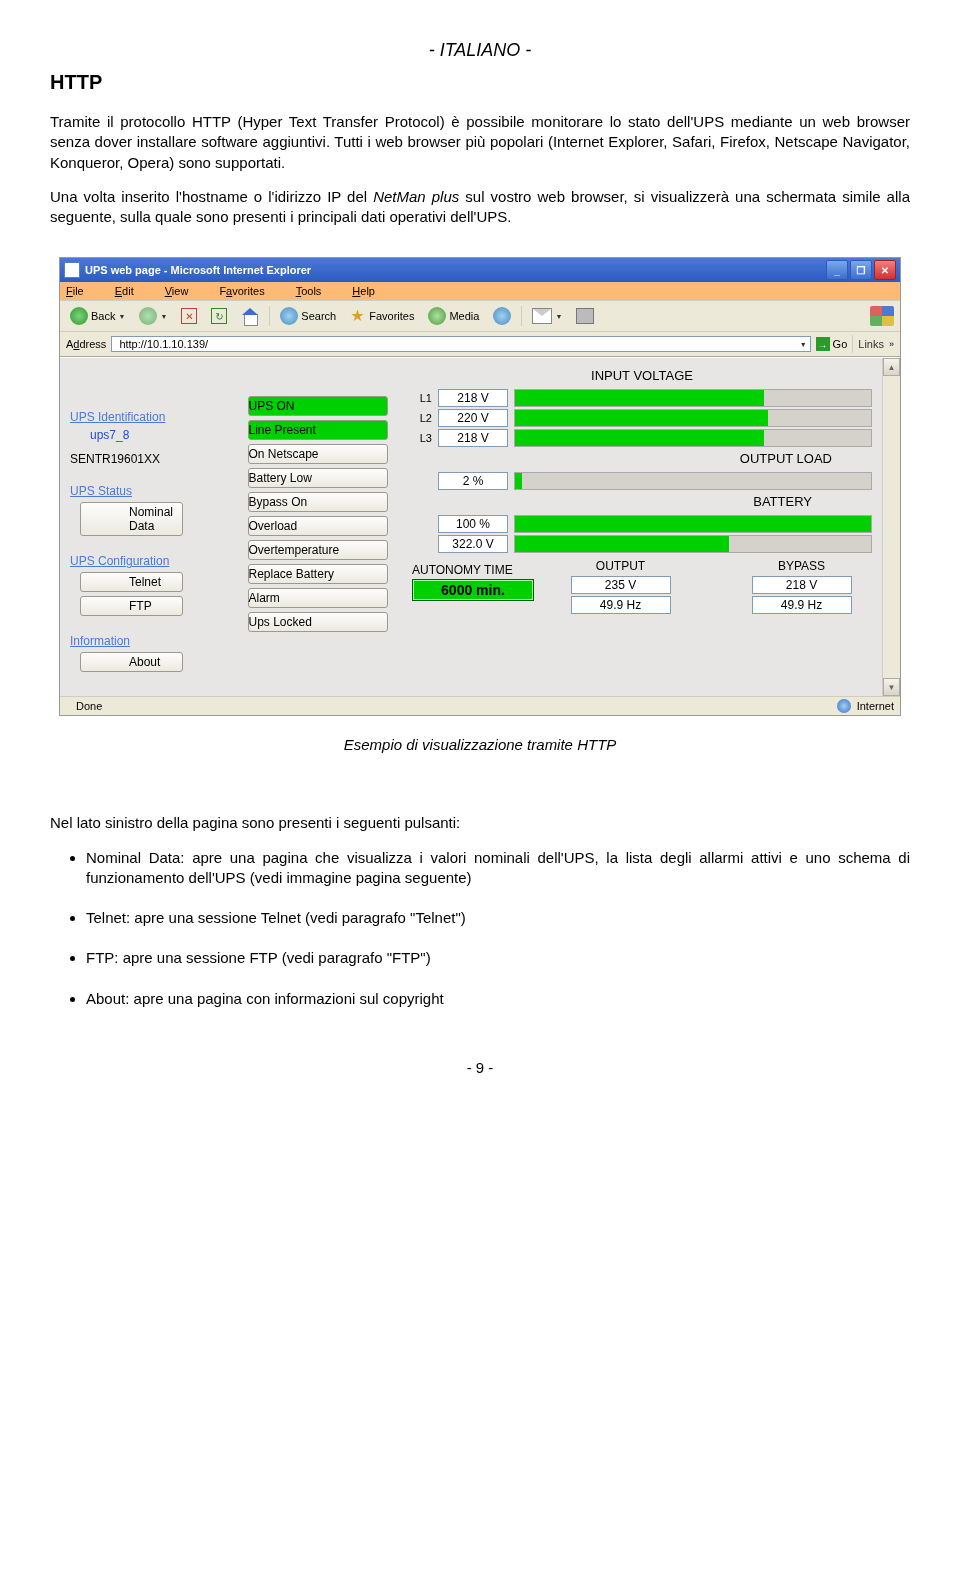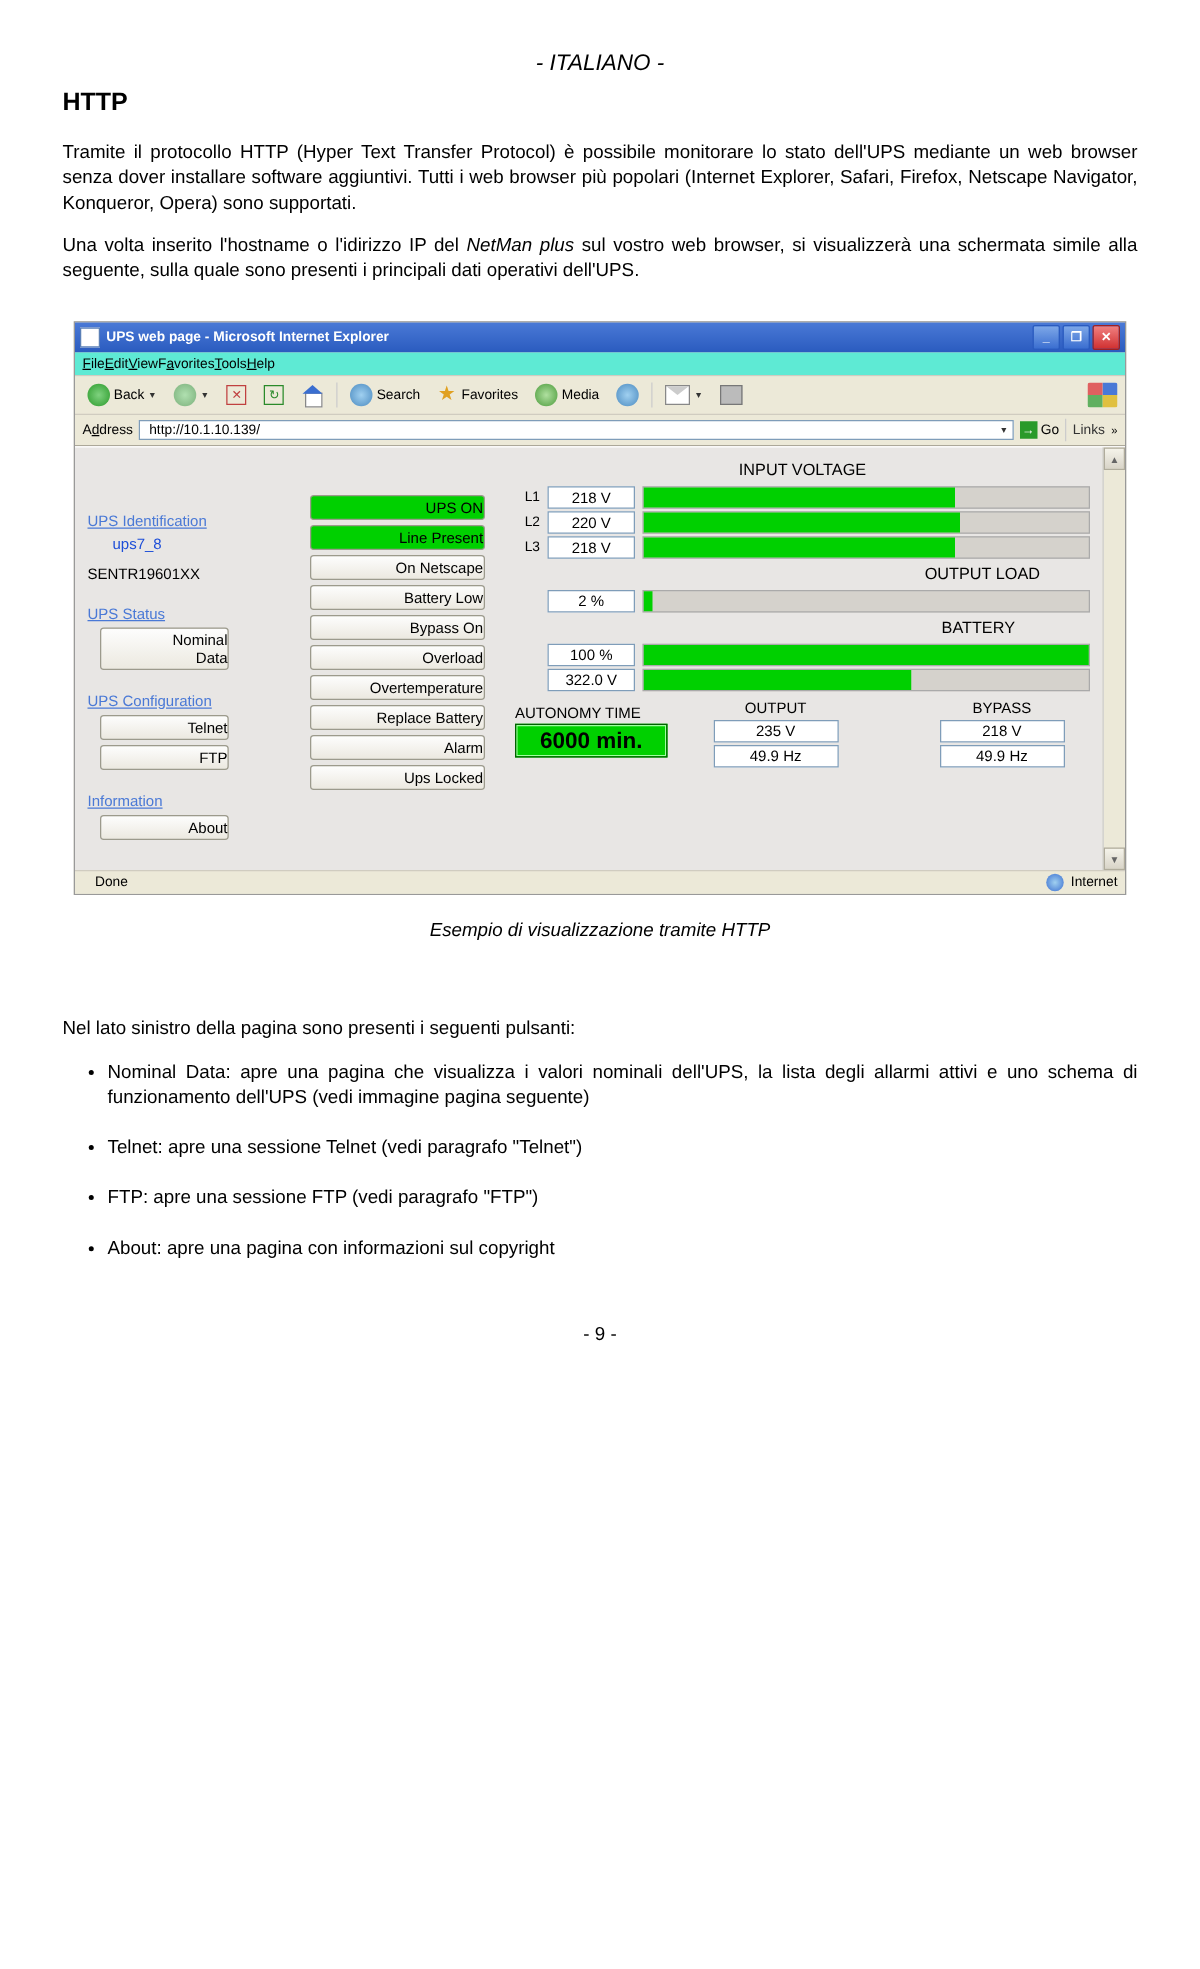--- a/index.html
+++ b/index.html
@@ -37,24 +37,24 @@
     width: 14px; height: 14px; background: #fff; border: 1px solid #5a7fb7; margin-right: 5px;
     display: inline-block;
   }
   .titlebar .spacer { flex: 1; }
   .tb-btn { width: 20px; height: 18px; margin-left: 2px; display: flex; align-items:center; justify-content:center; font-size:10px; border-radius:2px; }
   .tb-min { background: linear-gradient(#7da7e8,#3a6ed0); border:1px solid #2a5bbf; color:#fff; }
   .tb-max { background: linear-gradient(#7da7e8,#3a6ed0); border:1px solid #2a5bbf; color:#fff; }
   .tb-close { background: linear-gradient(#f08080,#d03030); border:1px solid #a02020; color:#fff; }
 
   .menubar {
-    background: #5eead4;
+    background: #fdba74;
     padding: 3px 6px;
     display: flex;
-    gap: 0;
+    gap: 31px;
     border-bottom: 1px solid #d0ccc0;
   }
   .menubar span u { text-decoration: underline; }
 
   .toolbar {
     background: #ece9d8;
     padding: 4px 6px;
     display: flex;
     align-items: center;
     gap: 6px;
@@ -112,21 +112,21 @@
   .scroll .sbtn { height:16px; background:linear-gradient(#f5f3ea,#d8d4c8); border:1px solid #b0ac9c; margin:0; display:flex; align-items:center; justify-content:center; font-size:8px; color:#666; }
   .scroll .strack { flex:1; }
 
   .sect-hdr { color: #4a79d6; font-size: 12px; margin: 10px 0 4px 0; text-decoration: underline; }
   .sect-sub { margin-left: 20px; font-size: 12px; color:#1d4ed8; }
   .xp-btn {
     display: block;
     background: linear-gradient(#fdfdfd, #ece9e0);
     border: 1px solid #9c9a8c;
     border-radius: 3px;
-    text-align: right;
+    text-align: left;
     padding: 2px 0;
     margin: 4px auto;
     font-size: 12px;
     box-sizing: border-box;
   }
   .xp-btn.w-side { width: 103px; margin-left: 10px; padding-left: 48px; }
   .xp-btn.green { background: #00d000; color: #000; }
   .mid-list .xp-btn { width: 140px; }
 
   .rightcol .title-c { text-align:center; font-size:13px; margin: 4px 0 6px 0; }
@@ -136,21 +136,21 @@
   .bar-track { flex:1; height:16px; background:#d5d2cc; border:1px solid #aaa; position:relative; }
   .bar-fill { position:absolute; left:0; top:0; bottom:0; background:#00d000; }
 
   .mini { display:flex; gap:40px; margin-top:4px; }
   .mini .col { flex:1; }
   .mini .col .t { text-align:center; font-size:12px; margin-bottom:3px; }
   .mini .col .valbox { width:90px; margin: 2px auto; display:block; }
 
   .auton { margin-top: 8px; }
   .auton .t { font-size:12px; margin-bottom:2px; }
-  .auton .box { background:#00d000; border:1px solid #006000; box-shadow: inset 0 0 0 1px #a0ffa0; width:120px; text-align:center; padding:2px 0; font-size:18px; font-weight:bold; }
+  .auton .box { background:#00d000; border:1px solid #006000; box-shadow: inset 0 0 0 1px #a0ffa0; width:120px; text-align:center; padding:2px 0; font-size:14px; font-weight:bold; }
 
   .right-lower { display:flex; align-items:flex-start; gap: 16px; }
   .right-lower .auton { flex: 0 0 auto; }
 
   .statusbar { background:#ece9d8; border-top:1px solid #d0ccc0; display:flex; align-items:center; padding:2px 6px; gap:6px; }
   .statusbar .page-icon { margin-right:4px; }
   .statusbar .sp { flex:1; }
   .globe-sm { width:14px; height:14px; background: radial-gradient(#a0d0f0,#3a6ed0); border-radius:50%; display:inline-block; }
 
   .caption { text-align:center; font-style:italic; margin: 14px 0 60px 0; }

